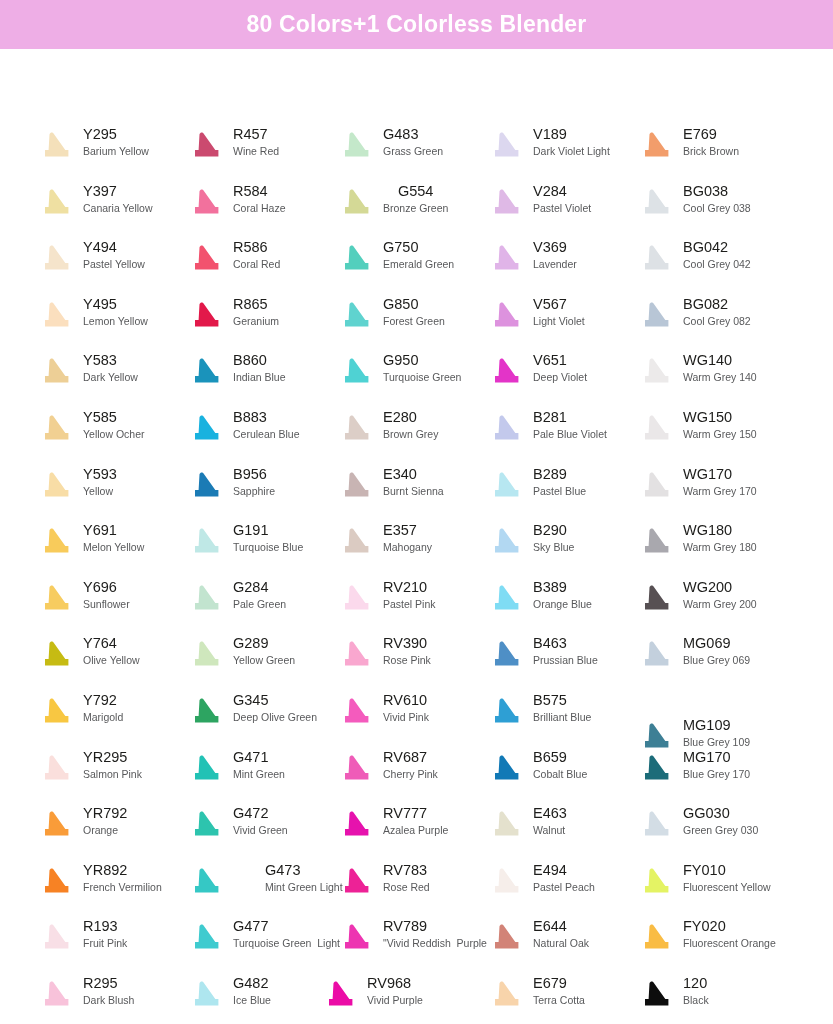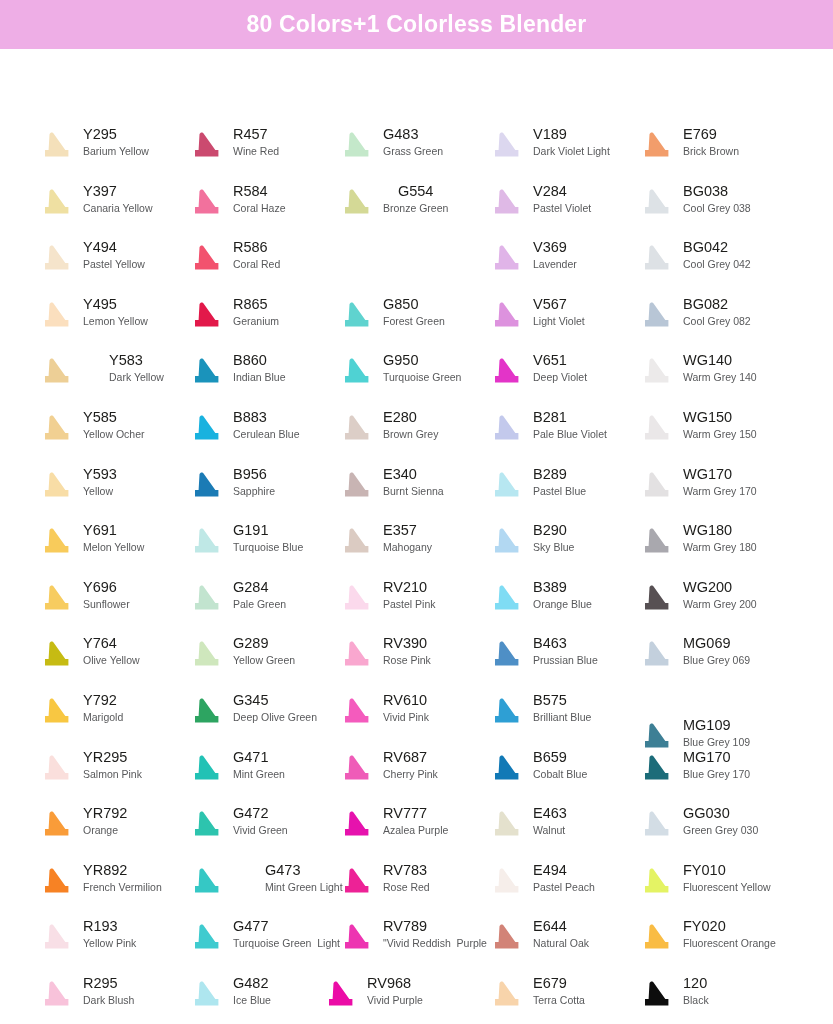--- a/index.html
+++ b/index.html
@@ -127,21 +127,21 @@
       <div class="nib">
         <svg class="nib-shape" viewBox="0 0 38 34" xmlns="http://www.w3.org/2000/svg">
           <path d="M11.5 5.2 C12.6 3.0 14.6 3.2 15.9 5.0 L27.3 21.0 L30.4 21.0 L30.4 27.5 L7.0 27.5 L7.0 21.0 L10.6 21.0 Z" fill="#fbdfbe"></path>
         </svg>
       </div>
       <div class="swatch-text">
         <div class="swatch-code">Y495</div>
         <div class="swatch-name">Lemon Yellow</div>
       </div>
     </div>
-    <div class="swatch-cell" style="left: 38px; top: 301.4px; gap: 26px;">
+    <div class="swatch-cell" style="left: 38px; top: 301.4px;">
       <div class="nib">
         <svg class="nib-shape" viewBox="0 0 38 34" xmlns="http://www.w3.org/2000/svg">
           <path d="M11.5 5.2 C12.6 3.0 14.6 3.2 15.9 5.0 L27.3 21.0 L30.4 21.0 L30.4 27.5 L7.0 27.5 L7.0 21.0 L10.6 21.0 Z" fill="#edcf96"></path>
         </svg>
       </div>
       <div class="swatch-text">
         <div class="swatch-code">Y583</div>
         <div class="swatch-name">Dark Yellow</div>
       </div>
     </div>
@@ -245,21 +245,21 @@
       </div>
     </div>
     <div class="swatch-cell" style="left: 38px; top: 867.4px;">
       <div class="nib">
         <svg class="nib-shape" viewBox="0 0 38 34" xmlns="http://www.w3.org/2000/svg">
           <path d="M11.5 5.2 C12.6 3.0 14.6 3.2 15.9 5.0 L27.3 21.0 L30.4 21.0 L30.4 27.5 L7.0 27.5 L7.0 21.0 L10.6 21.0 Z" fill="#f8dfe6"></path>
         </svg>
       </div>
       <div class="swatch-text">
         <div class="swatch-code">R193</div>
-        <div class="swatch-name">Yellow Pink</div>
+        <div class="swatch-name">Fruit Pink</div>
       </div>
     </div>
     <div class="swatch-cell" style="left: 38px; top: 924px;">
       <div class="nib">
         <svg class="nib-shape" viewBox="0 0 38 34" xmlns="http://www.w3.org/2000/svg">
           <path d="M11.5 5.2 C12.6 3.0 14.6 3.2 15.9 5.0 L27.3 21.0 L30.4 21.0 L30.4 27.5 L7.0 27.5 L7.0 21.0 L10.6 21.0 Z" fill="#f8c2da"></path>
         </svg>
       </div>
       <div class="swatch-text">
         <div class="swatch-code">R295</div>
@@ -455,20 +455,31 @@
     </div>
     <div class="swatch-cell" style="left: 338px; top: 131.6px; text-align: center;">
       <div class="nib">
         <svg class="nib-shape" viewBox="0 0 38 34" xmlns="http://www.w3.org/2000/svg">
           <path d="M11.5 5.2 C12.6 3.0 14.6 3.2 15.9 5.0 L27.3 21.0 L30.4 21.0 L30.4 27.5 L7.0 27.5 L7.0 21.0 L10.6 21.0 Z" fill="#d4d996"></path>
         </svg>
       </div>
       <div class="swatch-text">
         <div class="swatch-code">G554</div>
         <div class="swatch-name">Bronze Green</div>
+      </div>
+    </div>
+    <div class="swatch-cell" style="left: 338px; top: 188.2px;">
+      <div class="nib">
+        <svg class="nib-shape" viewBox="0 0 38 34" xmlns="http://www.w3.org/2000/svg">
+          <path d="M11.5 5.2 C12.6 3.0 14.6 3.2 15.9 5.0 L27.3 21.0 L30.4 21.0 L30.4 27.5 L7.0 27.5 L7.0 21.0 L10.6 21.0 Z" fill="#53cfbd"></path>
+        </svg>
+      </div>
+      <div class="swatch-text">
+        <div class="swatch-code">G750</div>
+        <div class="swatch-name">Emerald Green</div>
       </div>
     </div>
     <div class="swatch-cell" style="left: 338px; top: 244.8px;">
       <div class="nib">
         <svg class="nib-shape" viewBox="0 0 38 34" xmlns="http://www.w3.org/2000/svg">
           <path d="M11.5 5.2 C12.6 3.0 14.6 3.2 15.9 5.0 L27.3 21.0 L30.4 21.0 L30.4 27.5 L7.0 27.5 L7.0 21.0 L10.6 21.0 Z" fill="#5fd3cf"></path>
         </svg>
       </div>
       <div class="swatch-text">
         <div class="swatch-code">G850</div>

